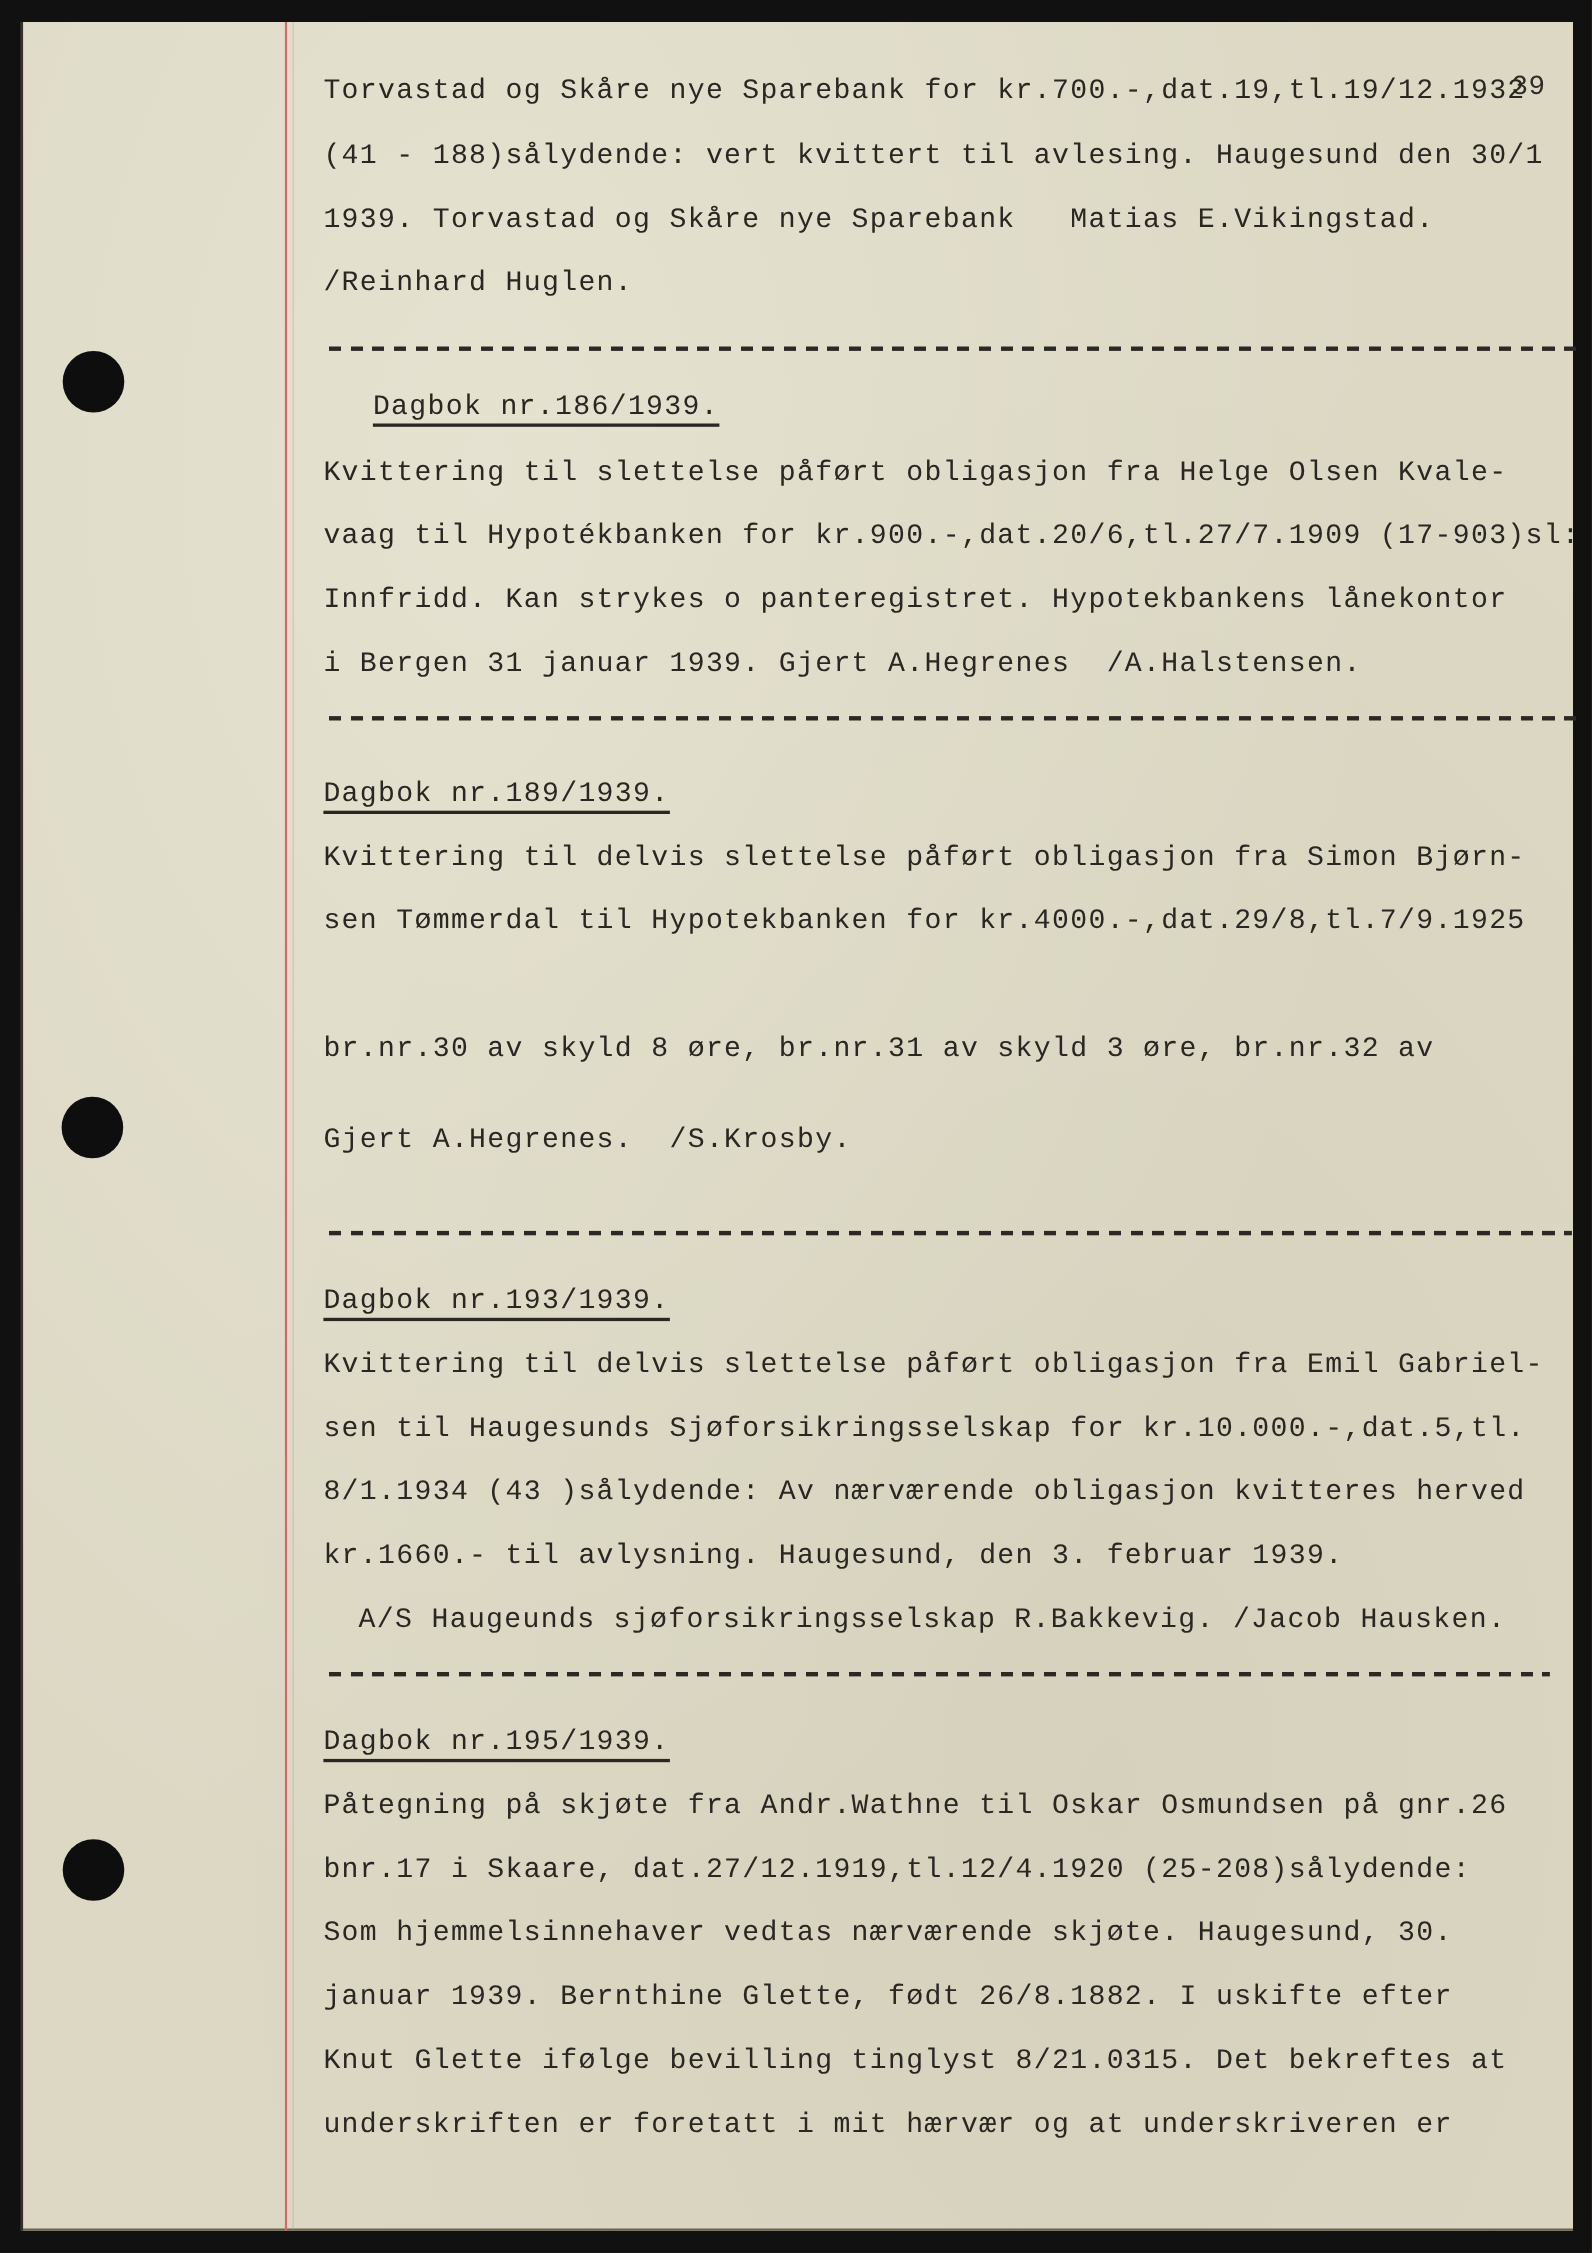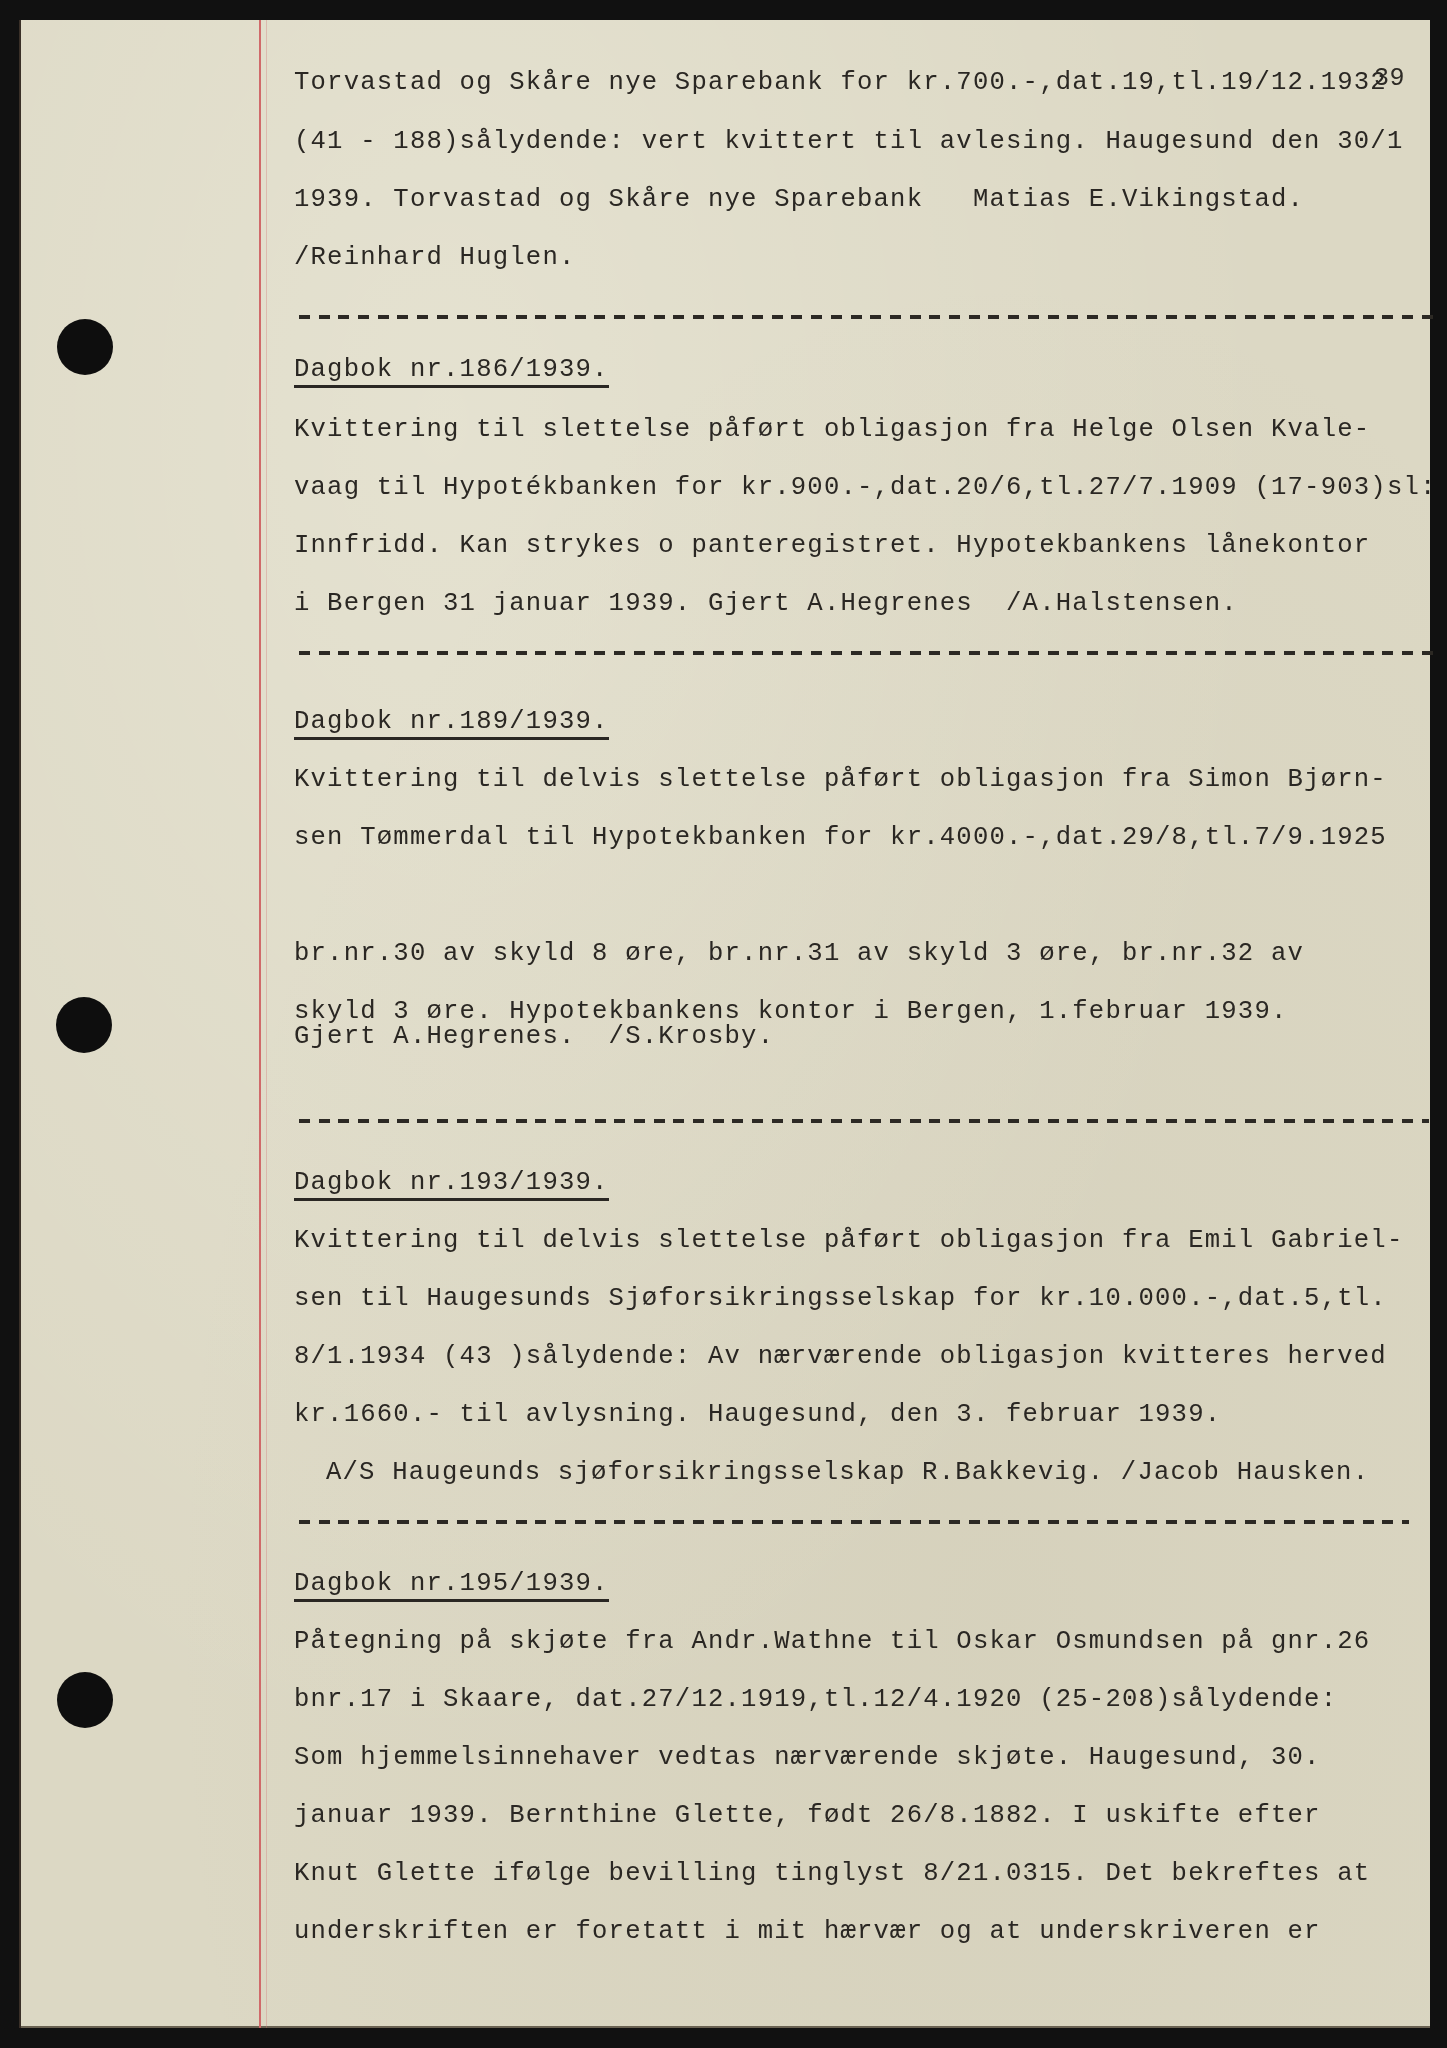--- a/index.html
+++ b/index.html
@@ -94,33 +94,32 @@
 
   <div class="page-number">39</div>
 
   <div class="line" style="top:48px;">Torvastad og Skåre nye Sparebank for kr.700.-,dat.19,tl.19/12.1932</div>
   <div class="line" style="top:107px;">(41 - 188)sålydende: vert kvittert til avlesing. Haugesund den 30/1</div>
   <div class="line" style="top:165px;">1939. Torvastad og Skåre nye Sparebank   Matias E.Vikingstad.</div>
   <div class="line" style="top:223px;">/Reinhard Huglen.</div>
 
   <div class="dashes" style="top:295px; width:1140px;"></div>
 
-  <div class="heading" style="top:335px;">Dagbok nr.186/1939.</div>
+  <div class="heading" style="top:335px;margin-left:45px;">Dagbok nr.186/1939.</div>
   <div class="line" style="top:395px;">Kvittering til slettelse påført obligasjon fra Helge Olsen Kvale-</div>
   <div class="line" style="top:453px;">vaag til Hypotékbanken for kr.900.-,dat.20/6,tl.27/7.1909 (17-903)sl:</div>
   <div class="line" style="top:511px;">Innfridd. Kan strykes o panteregistret. Hypotekbankens lånekontor</div>
   <div class="line" style="top:569px;">i Bergen 31 januar 1939. Gjert A.Hegrenes  /A.Halstensen.</div>
 
   <div class="dashes" style="top:631px; width:1140px;"></div>
 
   <div class="heading" style="top:687px;">Dagbok nr.189/1939.</div>
   <div class="line" style="top:745px;">Kvittering til delvis slettelse påført obligasjon fra Simon Bjørn-</div>
   <div class="line" style="top:803px;">sen Tømmerdal til Hypotekbanken for kr.4000.-,dat.29/8,tl.7/9.1925</div>
   <div class="line" style="top:919px;">br.nr.30 av skyld 8 øre, br.nr.31 av skyld 3 øre, br.nr.32 av</div>
-  <div class="line" style="top:977px;">skyld 3 øre. Hypotekbankens kontor i Bergen, 1.februar 1939.</div>
   <div class="line" style="top:1002px;">Gjert A.Hegrenes.  /S.Krosby.</div>
 
   <div class="dashes" style="top:1099px; width:1130px;"></div>
 
   <div class="heading" style="top:1148px;">Dagbok nr.193/1939.</div>
   <div class="line" style="top:1206px;">Kvittering til delvis slettelse påført obligasjon fra Emil Gabriel-</div>
   <div class="line" style="top:1264px;">sen til Haugesunds Sjøforsikringsselskap for kr.10.000.-,dat.5,tl.</div>
   <div class="line" style="top:1322px;">8/1.1934 (43 )sålydende: Av nærværende obligasjon kvitteres herved</div>
   <div class="line" style="top:1380px;">kr.1660.- til avlysning. Haugesund, den 3. februar 1939.</div>
   <div class="line" style="top:1438px;margin-left:32px;">A/S Haugeunds sjøforsikringsselskap R.Bakkevig. /Jacob Hausken.</div>

